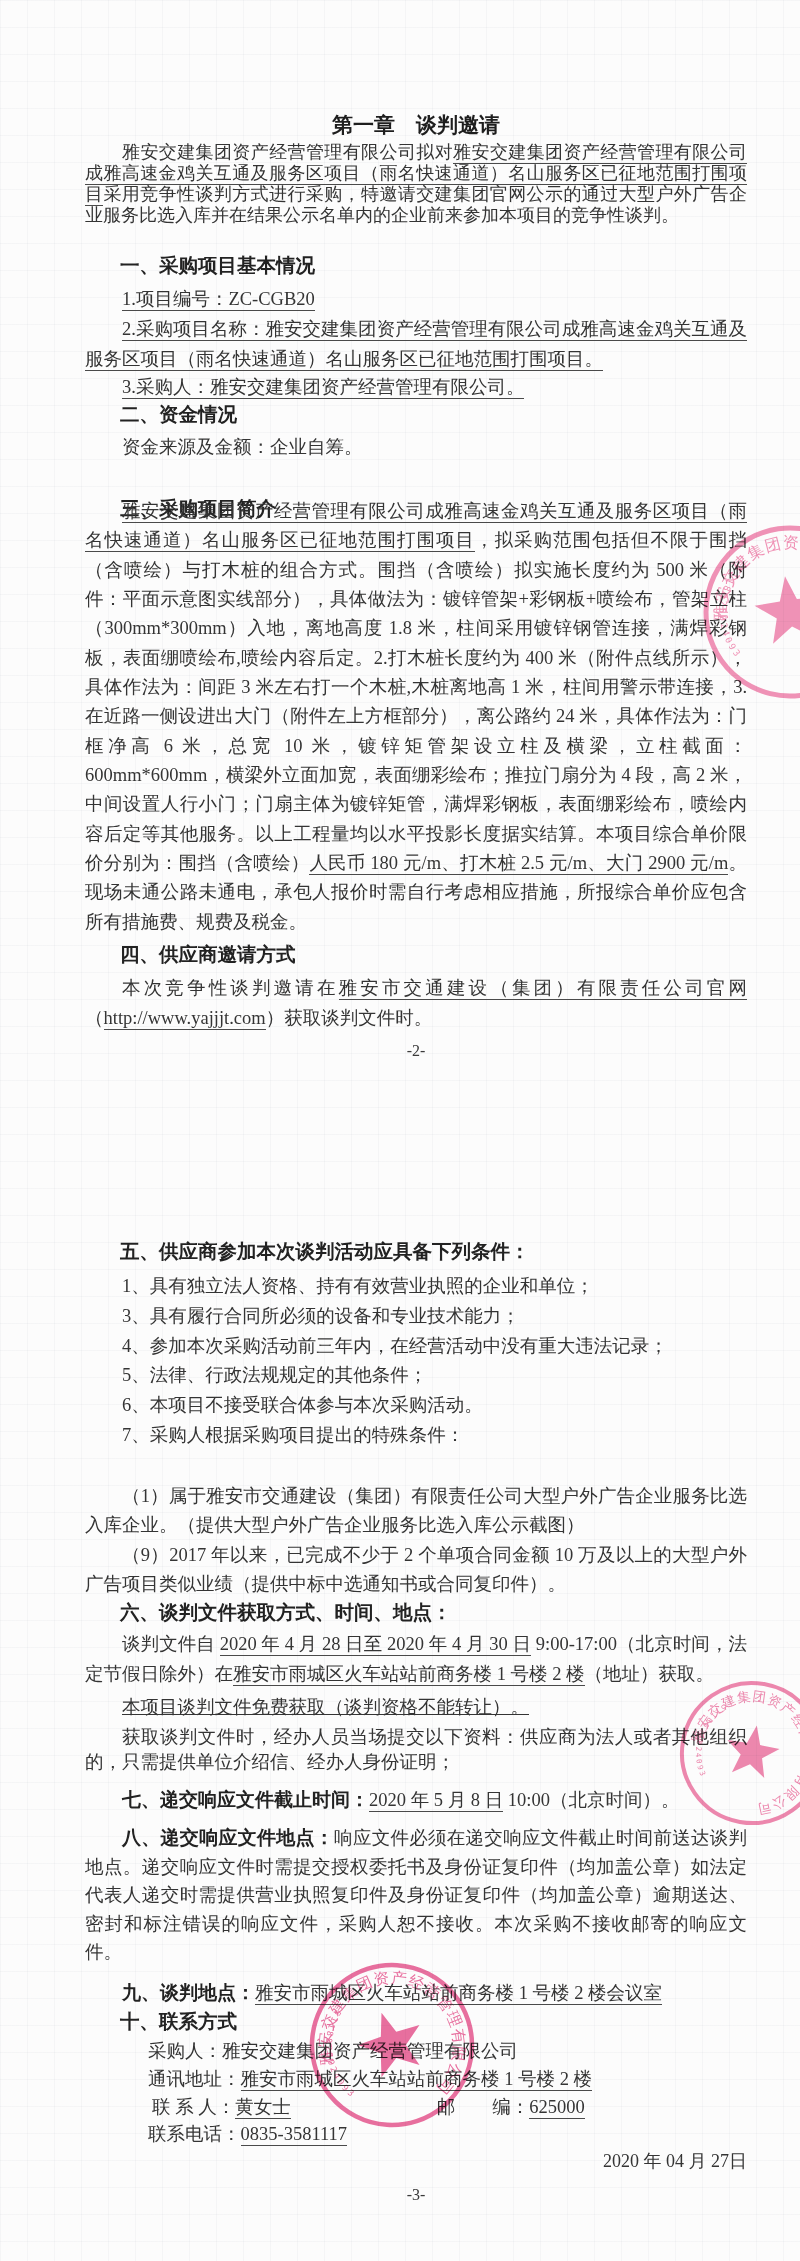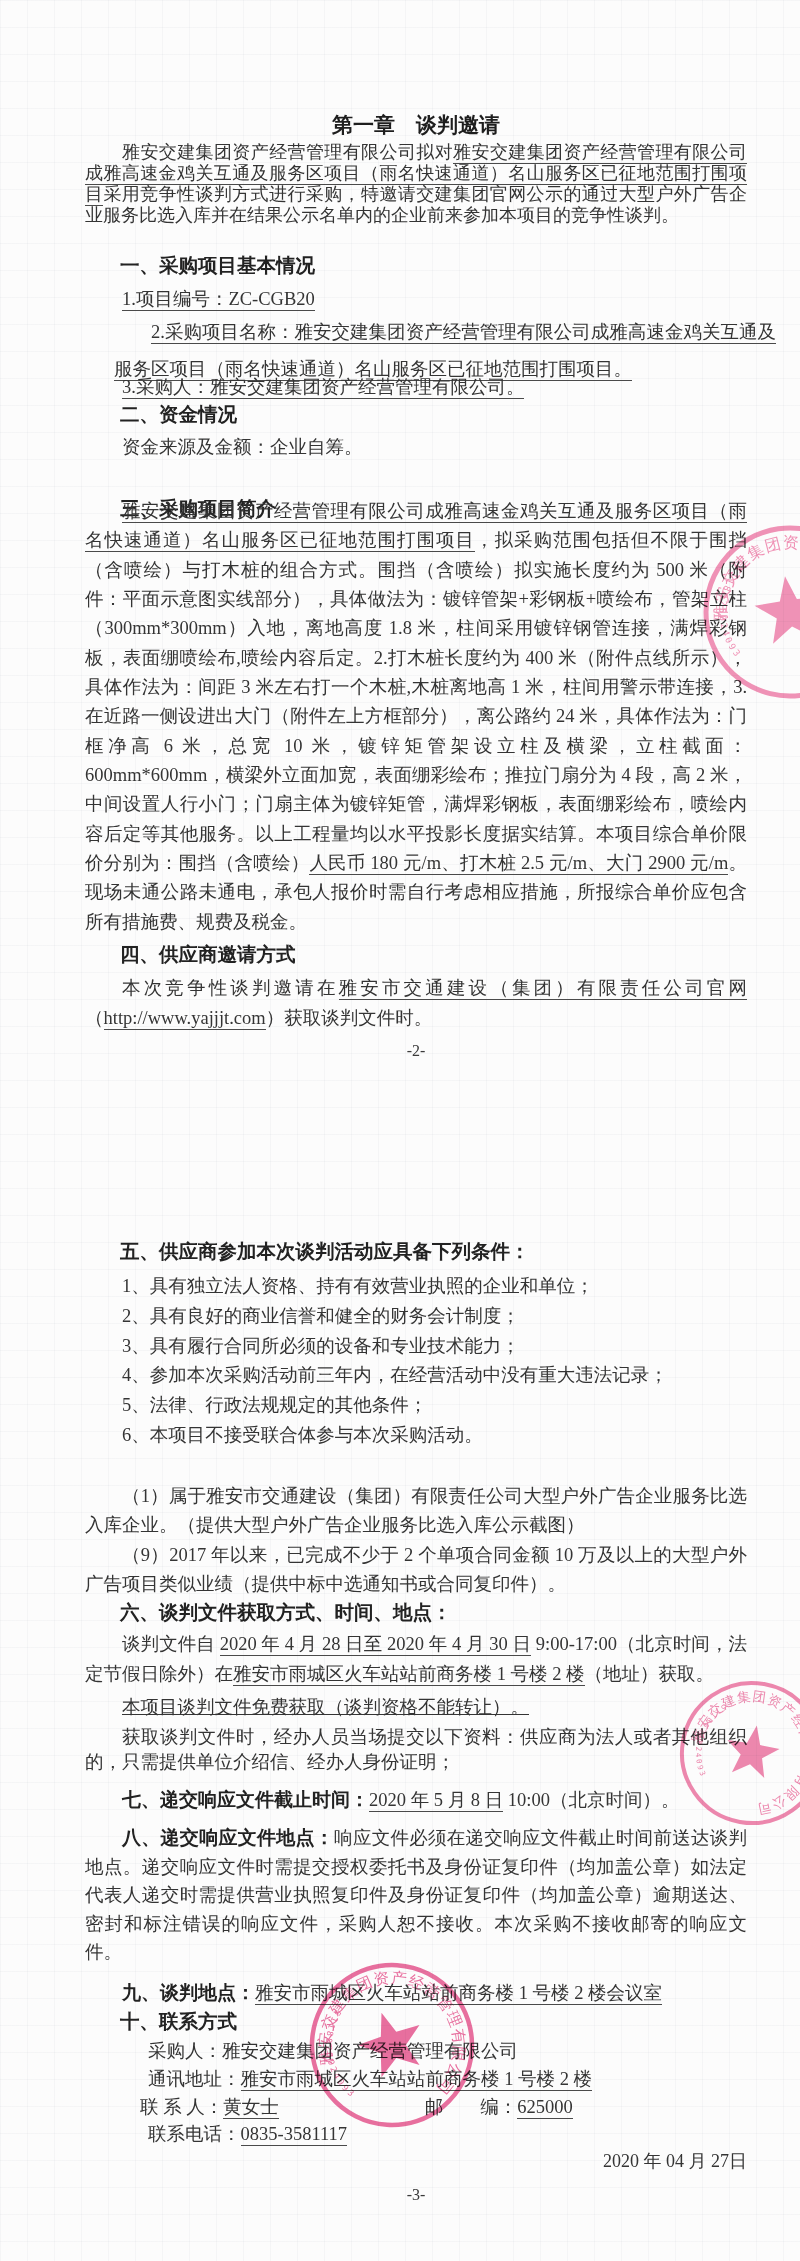--- a/index.html
+++ b/index.html
@@ -17,21 +17,21 @@
   .center{text-align:center;}
   .jst{text-align:justify;}
   .ind{text-indent:37px;}
   .h{font-family:Liberation Mono, monospace;font-weight:700;font-size:19.5px;color:#222;left:120px;width:627px;}
   .seg-u{border-bottom:1px solid #4a4a4a;padding-bottom:1px;}
   .seg-b{font-family:"Liberation Sans","DejaVu Sans",sans-serif;font-weight:700;font-size:19px;color:#222;}
   #b-title{top:110px;text-align:center;font-family:"Liberation Sans","DejaVu Sans",sans-serif;font-weight:700;font-size:21px;color:#1e1e1e;}
   #b-intro{top:142px;line-height:20.9px;font-size:18px;}
   #b-h1{top:252px;}
   #b-i1{top:284px;}
-  #b-i2{top:314px;line-height:37px;margin-left:29px;}
+  #b-i2{top:314px;line-height:30px;}
   #b-i3{top:372px;}
   #b-h2{top:401px;}
   #b-s2{top:432px;}
   #b-h3{top:466px;margin-top:29px;}
   #b-s3{top:497px;line-height:29.35px;}
   #b-h4{top:941px;}
   #b-s4{top:973px;}
   #b-f2{top:1036px;font-size:16px;color:#3a3a3a;}
   #b-h5{top:1238px;}
   #b-items5{top:1272px;line-height:29.8px;}
@@ -41,21 +41,21 @@
   #b-h6{top:1599px;}
   #b-p6a{top:1630px;line-height:29.5px;}
   #b-p6b{top:1692px;text-decoration:underline;}
   #b-p6c{top:1725px;line-height:24.5px;}
   #b-s7{top:1785px;}
   #b-s8{top:1824px;line-height:28.6px;}
   #b-s9{top:1978px;}
   #b-h10{top:2008px;}
   #b-c1{top:2036px;left:148px;width:599px;}
   #b-c2{top:2064px;left:148px;width:599px;}
-  #b-c3{top:2092px;left:140px;width:599px;display:flex;}
+  #b-c3{top:2092px;left:152px;width:599px;display:flex;}
   #b-c3 .postal{margin-left:146px;}
   #b-c4{top:2119px;left:148px;width:599px;}
   #b-date{top:2146px;text-align:right;padding-right:2px;font-size:18px;}
   #b-f3{top:2180px;font-size:16px;color:#3a3a3a;}
   .stamp{position:absolute;opacity:0.82;mix-blend-mode:multiply;pointer-events:none;}
   #stamp-a{left:670px;top:492px;}
   #stamp-b{left:642px;top:1643px;}
   #stamp-c{left:277px;top:1930px;opacity:0.88;}
 </style>
 </head>
@@ -77,25 +77,25 @@
 <div class="blk jst ind" id="b-s3"><span class="seg-u">雅安交建集团资产经营管理有限公司成雅高速金鸡关互通及服务区项目（雨名快速通道）名山服务区已征地范围打围项目</span><span>，拟采购范围包括但不限于围挡（含喷绘）与打木桩的组合方式。围挡（含喷绘）拟实施长度约为 500 米（附件：平面示意图实线部分），具体做法为：镀锌管架+彩钢板+喷绘布，管架立柱（300mm*300mm）入地，离地高度 1.8 米，柱间采用镀锌钢管连接，满焊彩钢板，表面绷喷绘布,喷绘内容后定。2.打木桩长度约为 400 米（附件点线所示），具体作法为：间距 3 米左右打一个木桩,木桩离地高 1 米，柱间用警示带连接，3.在近路一侧设进出大门（附件左上方框部分），离公路约 24 米，具体作法为：门框净高 6 米，总宽 10 米，镀锌矩管架设立柱及横梁，立柱截面：600mm*600mm，横梁外立面加宽，表面绷彩绘布；推拉门扇分为 4 段，高 2 米，中间设置人行小门；门扇主体为镀锌矩管，满焊彩钢板，表面绷彩绘布，喷绘内容后定等其他服务。以上工程量均以水平投影长度据实结算。本项目综合单价限价分别为：围挡（含喷绘）</span><span class="seg-u">人民币 180 元/m、打木桩 2.5 元/m、大门 2900 元/m</span><span>。现场未通公路未通电，承包人报价时需自行考虑相应措施，所报综合单价应包含所有措施费、规费及税金。</span></div>
 
 <div class="blk h" id="b-h4">四、供应商邀请方式</div>
 <div class="blk jst ind" id="b-s4"><span>本次竞争性谈判邀请在</span><span class="seg-u">雅安市交通建设（集团）有限责任公司官网</span><span>（</span><span class="seg-u">http://www.yajjjt.com</span><span>）获取谈判文件时。</span></div>
 
 <div class="blk center" id="b-f2">-2-</div>
 
 <div class="blk h" id="b-h5">五、供应商参加本次谈判活动应具备下列条件：</div>
 <div class="blk" id="b-items5">
   <div class="item"><span>1、具有独立法人资格、持有有效营业执照的企业和单位；</span></div>
-  <div class="item"><span>2、具有良好的商业信誉和健全的财务会计制度；</span></div>
   <div class="item"><span>3、具有履行合同所必须的设备和专业技术能力；</span></div>
   <div class="item"><span>4、参加本次采购活动前三年内，在经营活动中没有重大违法记录；</span></div>
   <div class="item"><span>5、法律、行政法规规定的其他条件；</span></div>
   <div class="item"><span>6、本项目不接受联合体参与本次采购活动。</span></div>
+  <div class="item"><span>7、采购人根据采购项目提出的特殊条件：</span></div>
 </div>
 <div class="blk jst ind" id="b-sub1"><span>（1）属于雅安市交通建设（集团）有限责任公司大型户外广告企业服务比选入库企业。（提供大型户外广告企业服务比选入库公示截图）</span></div>
 <div class="blk jst ind" id="b-sub2"><span>（9）2017 年以来，已完成不少于 2 个单项合同金额 10 万及以上的大型户外广告项目类似业绩（提供中标中选通知书或合同复印件）。</span></div>
 
 <div class="blk h" id="b-h6">六、谈判文件获取方式、时间、地点：</div>
 <div class="blk jst ind" id="b-p6a"><span>谈判文件自 </span><span class="seg-u">2020 年 4 月 28 日至 2020 年 4 月 30 日</span><span> 9:00-17:00（北京时间，法定节假日除外）在</span><span class="seg-u">雅安市雨城区火车站站前商务楼 1 号楼 2 楼</span><span>（地址）获取。</span></div>
 <div class="blk ind" id="b-p6b"><span>本项目谈判文件免费获取（谈判资格不能转让）。</span></div>
 <div class="blk jst ind" id="b-p6c"><span>获取谈判文件时，经办人员当场提交以下资料：供应商为法人或者其他组织的，只需提供单位介绍信、经办人身份证明；</span></div>
 
 <div class="blk ind" id="b-s7"><span class="seg-b">七、递交响应文件截止时间：</span><span class="seg-u">2020 年 5 月 8 日</span><span> 10:00（北京时间）。</span></div>

